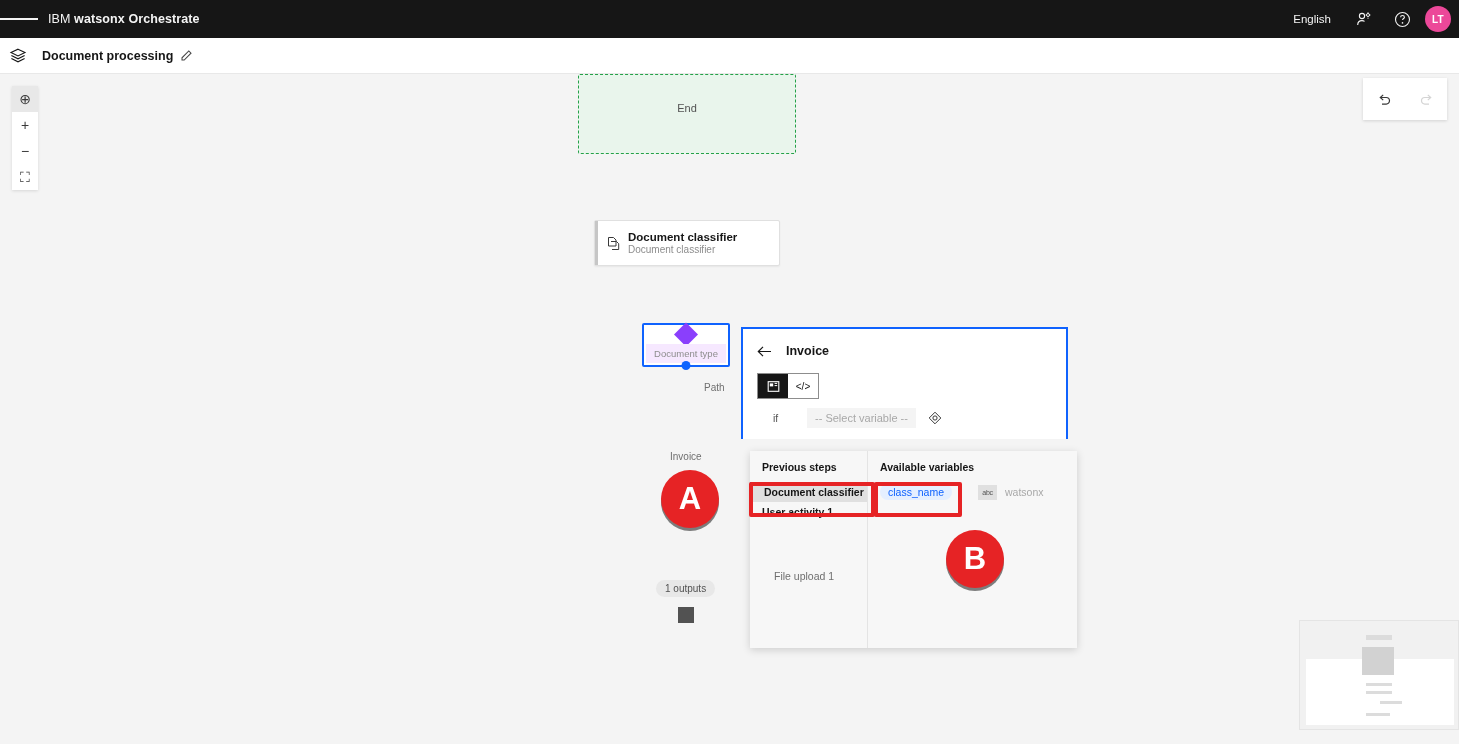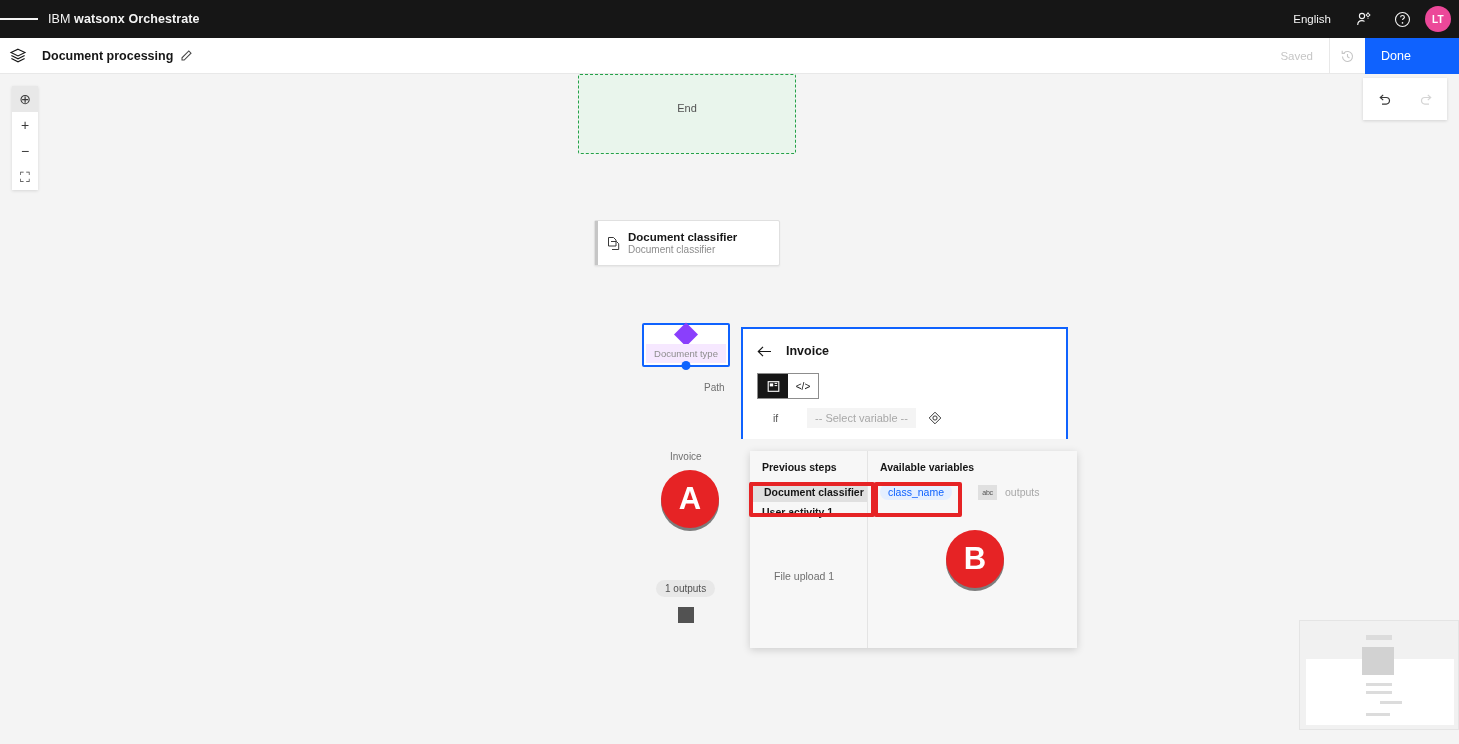--- a/index.html
+++ b/index.html
@@ -294,31 +294,20 @@
       </svg>
     </div>
     <div class="flow-title">
       <span>Document processing</span>
       <span class="pencil">
         <svg width="13" height="13" viewBox="0 0 13 13">
           <path d="M2 11h2.2L11 4.2 8.8 2 2 8.8z" fill="none" stroke="#161616" stroke-width="1.05"></path>
         </svg>
       </span>
     </div>
-    <div class="subbar-right">
-      <div class="saved-text">Saved</div>
-      <div class="hist-btn">
-        <svg width="15" height="15" viewBox="0 0 15 15">
-          <path d="M2.5 7.5a5 5 0 1 0 1.6-3.7" fill="none" stroke="#c6c6c6" stroke-width="1.1"></path>
-          <path d="M2.2 1.8v2.6h2.6" fill="none" stroke="#c6c6c6" stroke-width="1.1"></path>
-          <path d="M7.5 5v2.8l2 1.2" fill="none" stroke="#c6c6c6" stroke-width="1.1"></path>
-        </svg>
-      </div>
-      <button class="done-btn">Done</button>
-    </div>
   </div>
 
   <div class="canvas">
 
     <svg id="edges">
       <defs>
         <marker id="ah" markerWidth="7" markerHeight="7" refX="3.2" refY="3" orient="auto">
           <path d="M0,0.4 L6,3 L0,5.6 z" fill="#8d8d8d"></path>
         </marker>
       </defs>
@@ -434,21 +423,21 @@
         <div class="dd-item sel">Document classifier</div>
         <div class="dd-item strong">User activity 1</div>
         <div class="dd-item child">File upload 1</div>
       </div>
       <div class="dd-col right">
         <div class="dd-head">Available variables</div>
         <div class="var-row">
           <span class="var-chip">class_name</span>
           <span class="type-badge">
             <span class="type-box">abc</span>
-            <span class="type-name">outputs</span>
+            <span class="type-name">watsonx</span>
           </span>
         </div>
       </div>
     </div>
 
     <div class="hl-box" style="left:749px; top:408px; width:126px; height:35px;"></div>
     <div class="hl-box" style="left:874px; top:408px; width:88px; height:35px;"></div>
 
     <div class="marker" style="left:661px; top:396px;">A</div>
     <div class="marker" style="left:946px; top:456px;">B</div>

